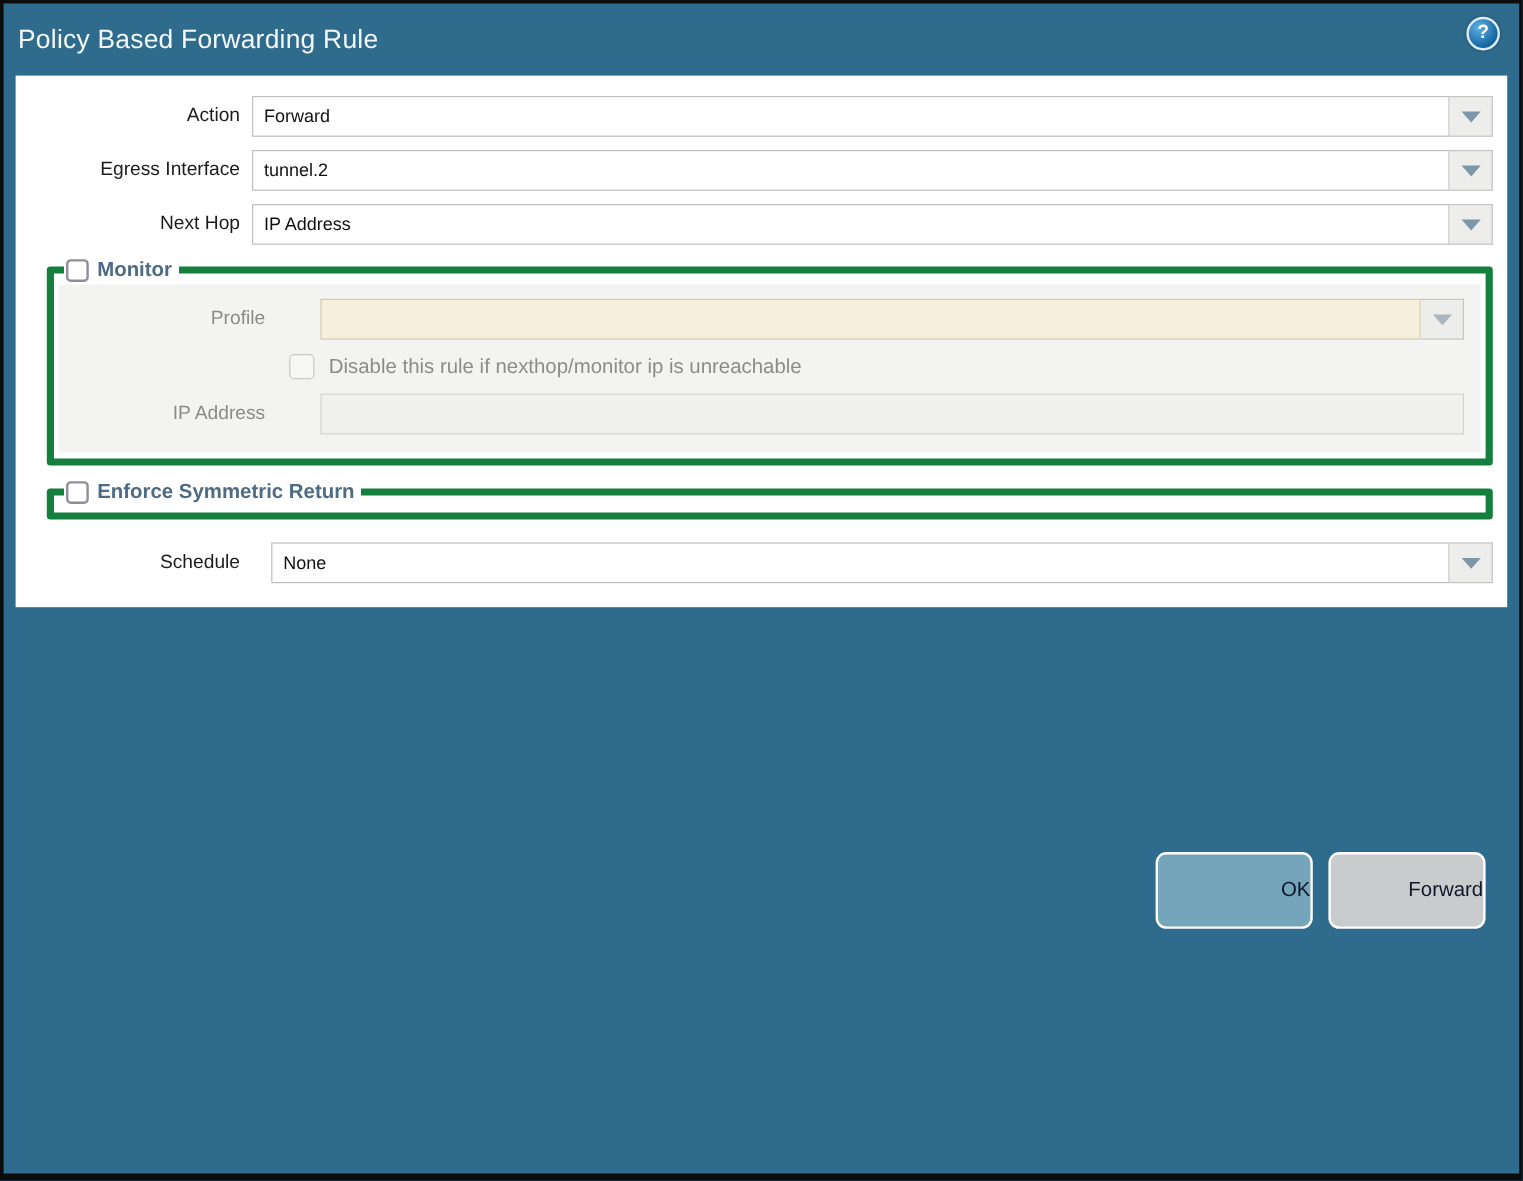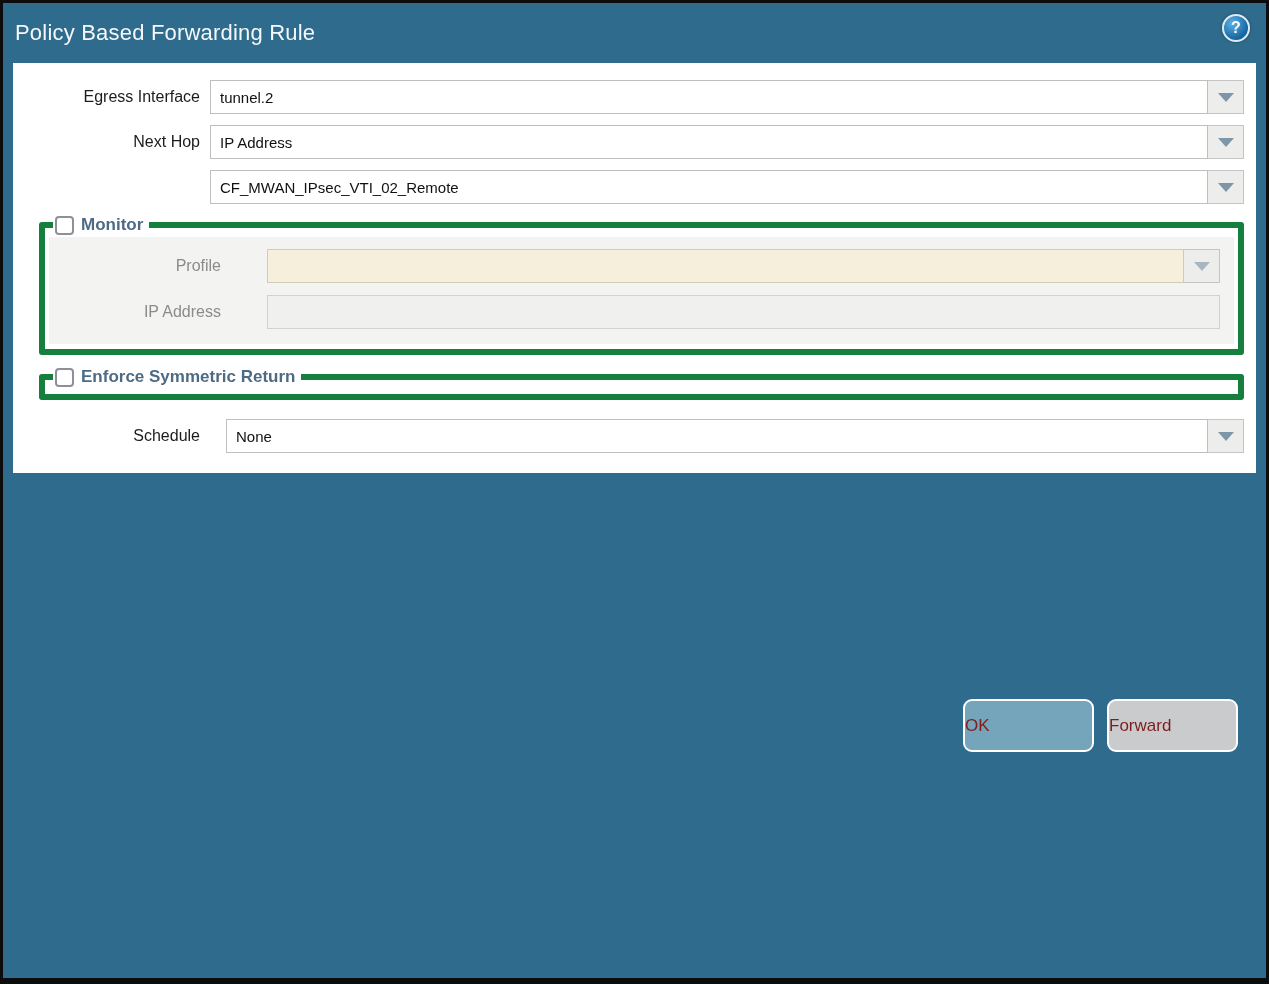--- a/index.html
+++ b/index.html
@@ -178,46 +178,55 @@
   .toolbtn.del { cursor: default; }
   .toolbtn.del .ticon { color: #b06a6a; background: #f4f4f0; opacity: 0.85; }
   .toolbtn.del .tlabel { color: #c3c8cb; font-size: 17px; }
   
   .footer {
     flex: 1;
     display: flex; align-items: center; justify-content: flex-end;
     padding-right: 28px; gap: 13px;
   }
   .btn {
-    min-width: 131px; height: 53px;
+    min-width: 131px; height: 64px;
     border-radius: 9px;
     border: 2px solid #ffffff;
     font-family: "Liberation Sans", sans-serif;
-    font-size: 17px; color: #7f1d1d;
-    cursor: pointer;
-    display: flex; align-items: center; justify-content: flex-start;
+    font-size: 17px; color: #0f172a;
+    cursor: pointer;
+    display: flex; align-items: center; justify-content: flex-end;
   }
   .btn.ok { background: #74a5bb; }
   .btn.cancel { background: #c9cbcd; }
 </style>
 </head>
 <body>
 
 <div class="window">
 
   <div class="titlebar">
     <h1>Policy Based Forwarding Rule</h1>
     <div class="help-btn">
       <span>?</span>
     </div>
   </div>
 
 
   <div class="panel">
 
+    <div class="form-row">
+      <div class="lbl">Action</div>
+      <div class="fieldwrap">
+        <input class="tf" value="Forward" style="">
+        <div class="ddbtn">
+          <span class="caret"></span>
+        </div>
+      </div>
+    </div>
 
     <div class="form-row">
       <div class="lbl">Egress Interface</div>
       <div class="fieldwrap">
         <input class="tf" value="tunnel.2" style="">
         <div class="ddbtn">
           <span class="caret"></span>
         </div>
       </div>
     </div>
@@ -225,45 +234,40 @@
     <div class="form-row">
       <div class="lbl">Next Hop</div>
       <div class="fieldwrap">
         <input class="tf" value="IP Address" style="">
         <div class="ddbtn">
           <span class="caret"></span>
         </div>
       </div>
     </div>
 
-    <div class="form-row">
-      <div class="lbl"></div>
-      <div class="fieldwrap">
-        <input class="tf" value="CF_MWAN_IPsec_VTI_02_Remote" style="">
-        <div class="ddbtn">
-          <span class="caret"></span>
-        </div>
-      </div>
-    </div>
 
     <fieldset>
       <legend>
         <span class="cb"></span>
         <span class="legend-text">Monitor</span>
       </legend>
       <div class="graypanel">
         <div class="form-row">
           <div class="lbl">Profile</div>
           <div class="fieldwrap">
             <input class="tf cream" value="" style="">
             <div class="ddbtn disabled">
               <span class="caret"></span>
             </div>
           </div>
         </div>
+        <div class="disable-row">
+          <span class="cb disabled"></span>
+          <span class="dtext">Disable this rule if nexthop/monitor ip is unreachable</span>
+        </div>
         <div class="form-row">
           <div class="lbl">IP Address</div>
           <div class="fieldwrap">
             <input class="tf graydis" value="" style="">
           </div>
         </div>
       </div>
     </fieldset>
 
     <fieldset>

